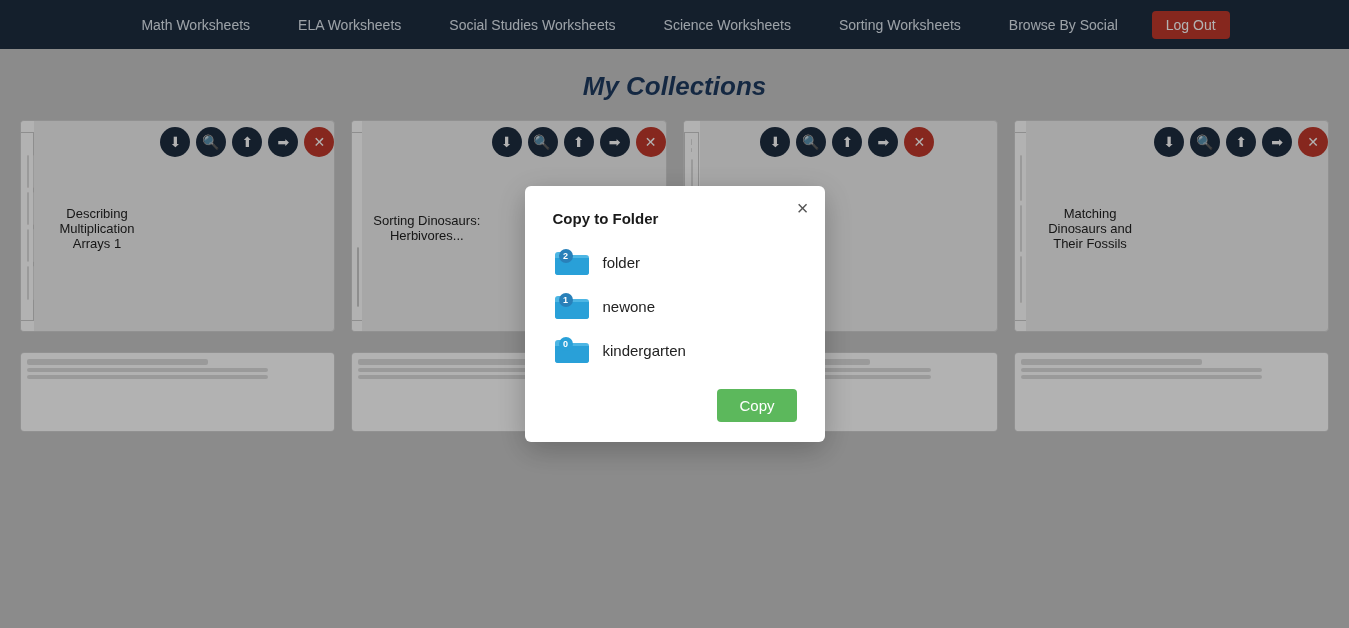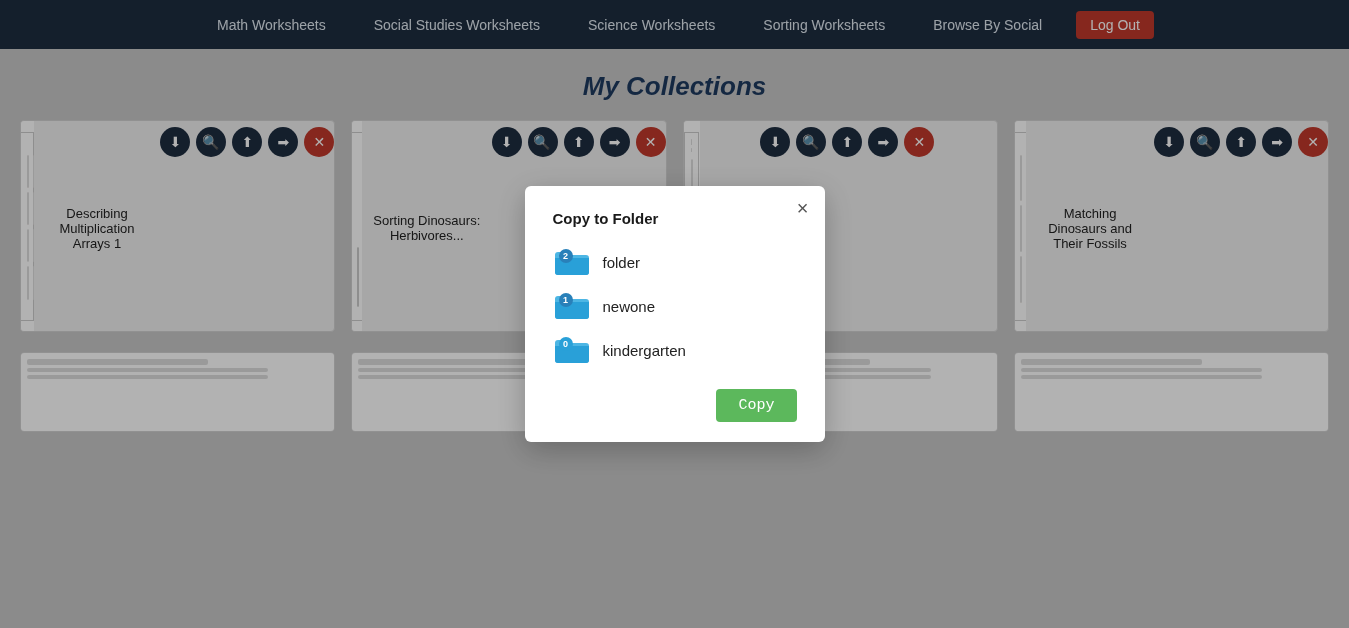--- a/index.html
+++ b/index.html
@@ -230,21 +230,20 @@
     }
 
     .copy-btn {
       background: #5cb85c;
       color: #fff;
       border: none;
       padding: 8px 22px;
       font-size: 15px;
       border-radius: 4px;
       cursor: pointer;
-      font-family: Liberation Mono, monospace;
     }
 
     
     .grid-row2 {
       display: grid;
       grid-template-columns: repeat(4, 1fr);
       gap: 16px;
       padding: 0 20px;
       max-width: 1349px;
       margin: 0 auto;
@@ -255,20 +254,21 @@
       border-radius: 4px;
       height: 80px;
       overflow: hidden;
     }
   </style>
 </head>
 <body>
 
 <nav>
   <a>Math Worksheets</a>
+  <a>ELA Worksheets</a>
   <a>Social Studies Worksheets</a>
   <a>Science Worksheets</a>
   <a>Sorting Worksheets</a>
   <a>Browse By Social</a>
   <a class="nav-logout">Log Out</a>
 </nav>
 
 <h1 class="page-title">My Collections</h1>
 
 <div class="grid-container">

